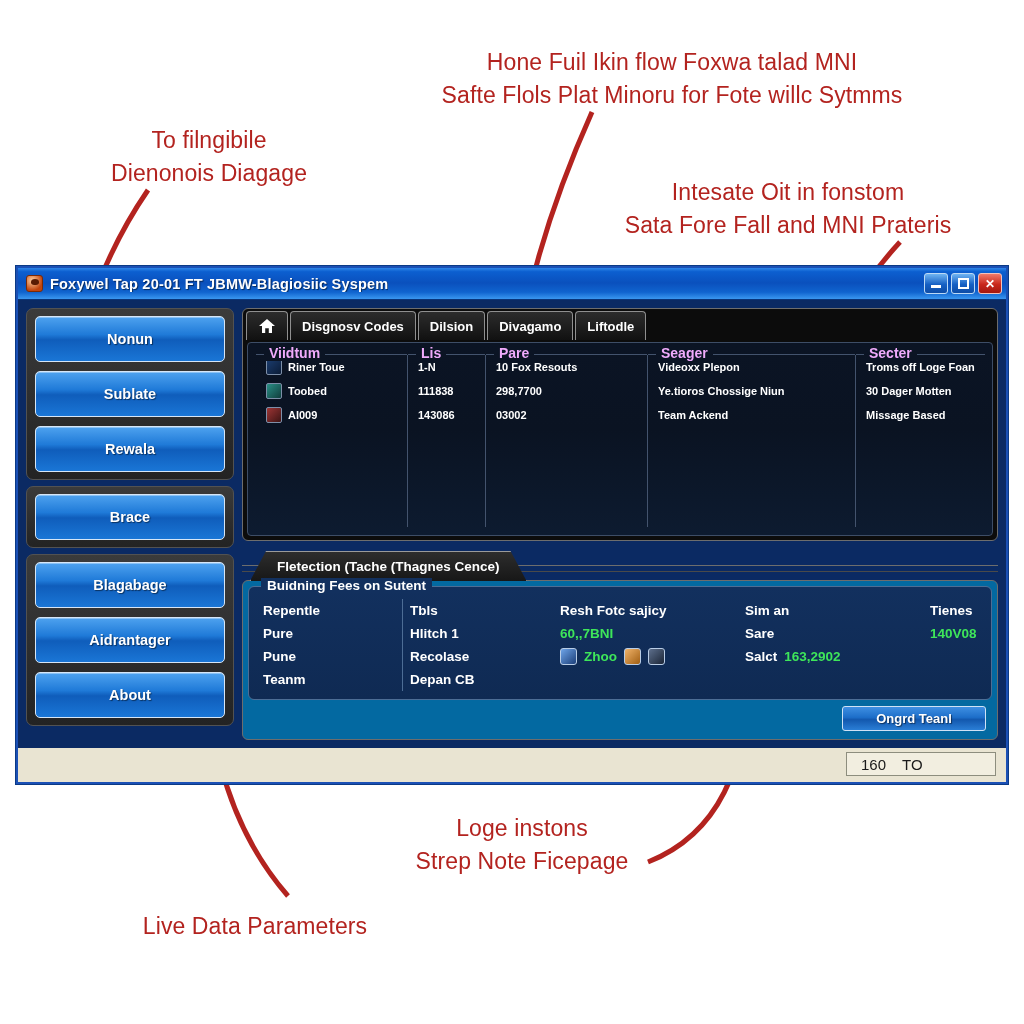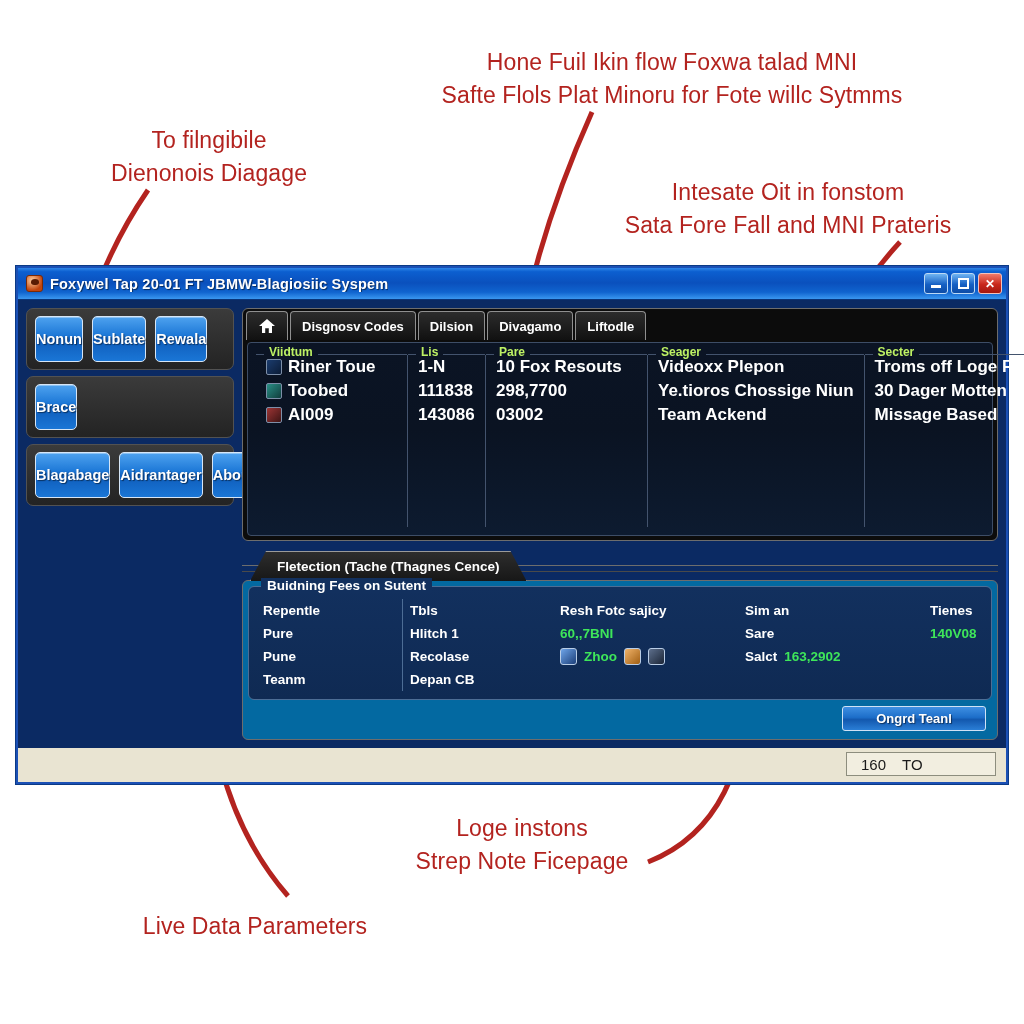--- a/index.html
+++ b/index.html
@@ -82,21 +82,21 @@
   
   .sidebar {
     width:208px; flex:0 0 208px;
     display:flex; flex-direction:column; gap:6px;
   }
   .side-group {
     background:linear-gradient(to bottom,#3b3b3b,#232323);
     border:1px solid #525252;
     border-radius:7px;
     padding:7px 8px;
-    display:flex; flex-direction:row; gap:9px;
+    display:flex; flex-direction:column; gap:9px;
   }
   .side-btn {
     height:46px; border-radius:5px;
     border:1px solid #d6e6f7;
     background:linear-gradient(to bottom,#4ea2ef 0%, #1f7ad8 40%, #0f5dbb 52%, #1a76d6 100%);
     color:#ffffff; font-size:14.5px; font-weight:bold;
     display:flex; align-items:center; justify-content:center;
     text-shadow:1px 1px 1px rgba(0,0,0,.5);
     box-shadow:inset 0 1px 0 rgba(255,255,255,.35);
   }
@@ -141,29 +141,29 @@
   .col {
     position:relative;
     padding:0 10px 0 10px;
     border-right:1px solid #43536d;
     flex:0 0 auto;
   }
   .col:last-child { border-right:none; }
   .col .col-head {
     position:absolute; top:-10px; left:8px;
     background:#0b1424;
-    color:#bef264; font-size:12px; font-weight:bold;
+    color:#f0abfc; font-size:14px; font-weight:bold;
     padding:0 5px; white-space:nowrap;
   }
   .col .top-rule {
     position:absolute; left:0; right:0; top:-1px;
     height:1px; background:#43536d;
   }
   .cell {
-    color:#ffffff; font-size:17px; font-weight:bold;
+    color:#ffffff; font-size:11px; font-weight:bold;
     line-height:24px; white-space:nowrap;
     display:flex; align-items:center; gap:6px;
   }
   .mini-ico {
     width:16px; height:16px; flex:0 0 16px;
     border:1px solid #7d8fa8; border-radius:2px;
     display:inline-block;
   }
   .mini-ico.i1 { background:linear-gradient(135deg,#1b3c6e,#0b1c36); }
   .mini-ico.i2 { background:linear-gradient(135deg,#2a8f86,#103d3c); }

